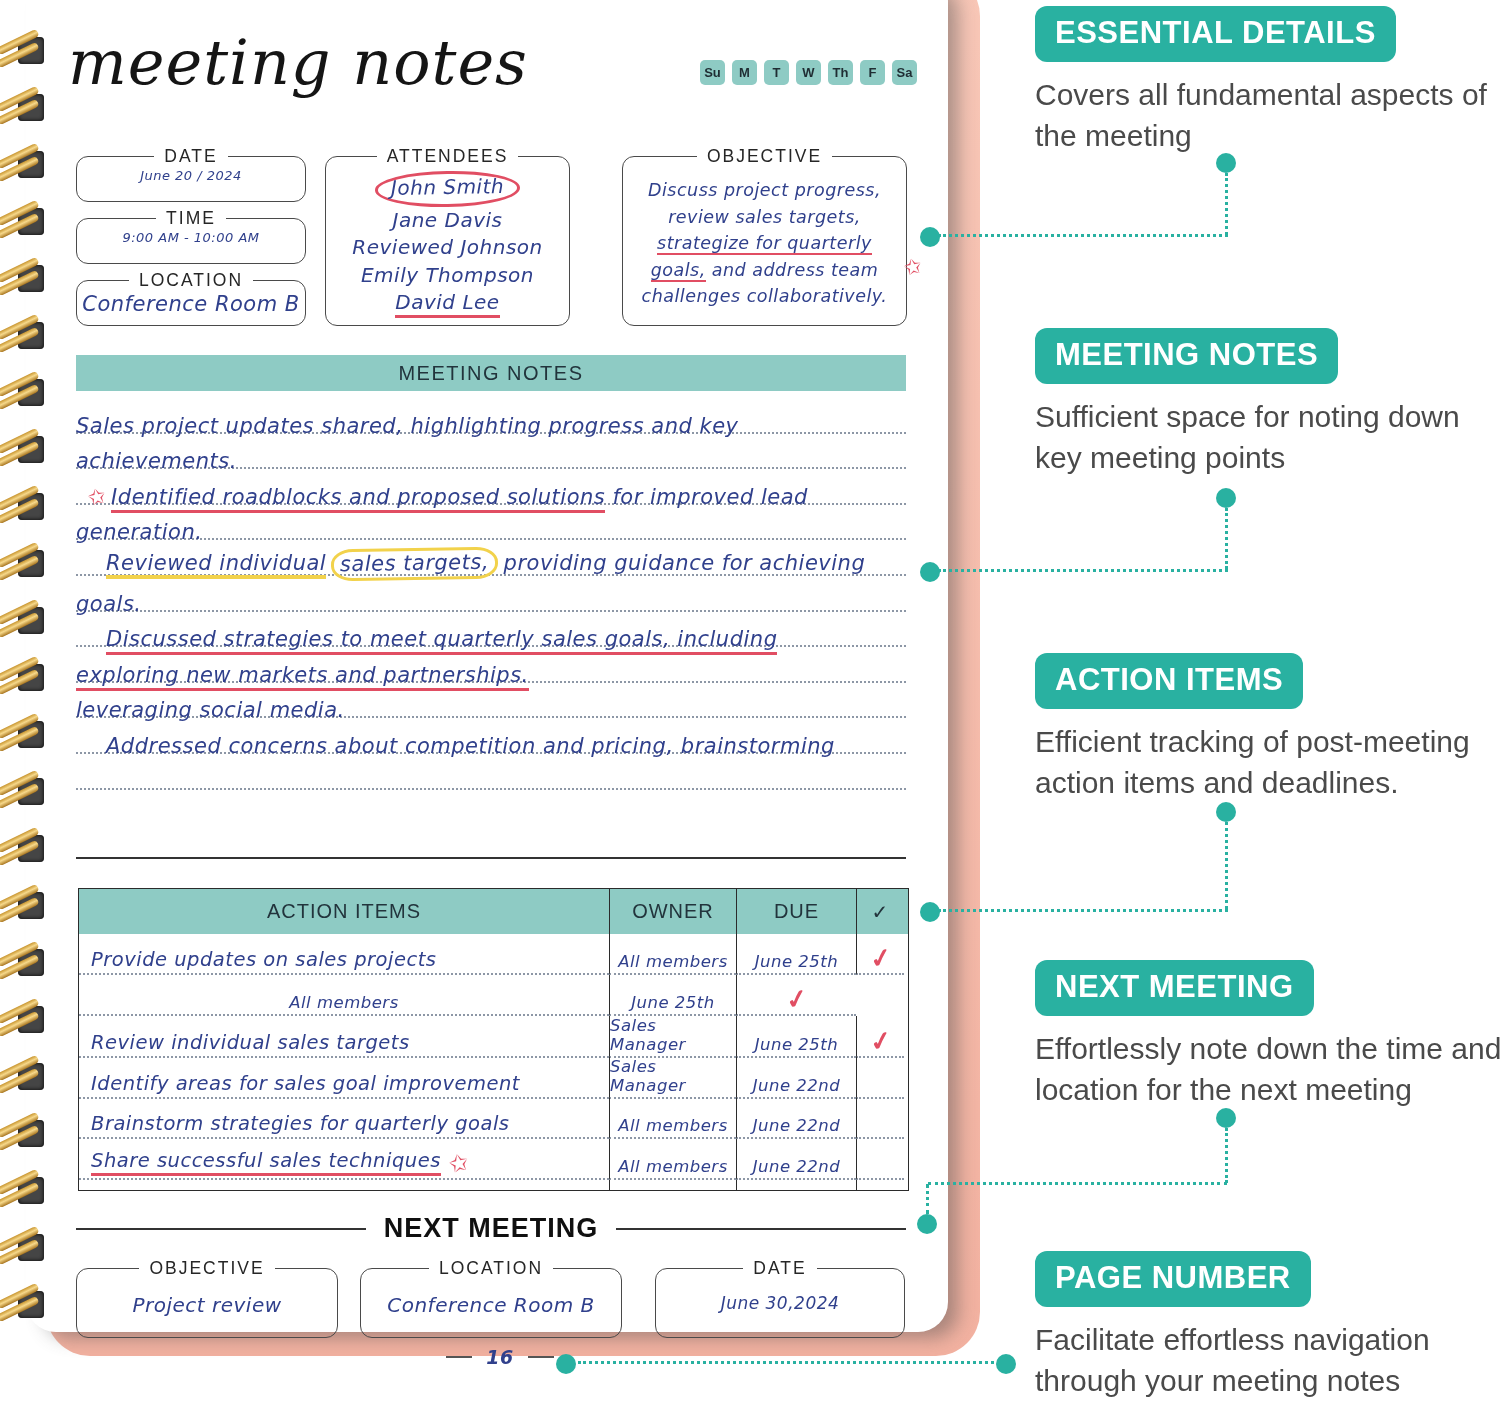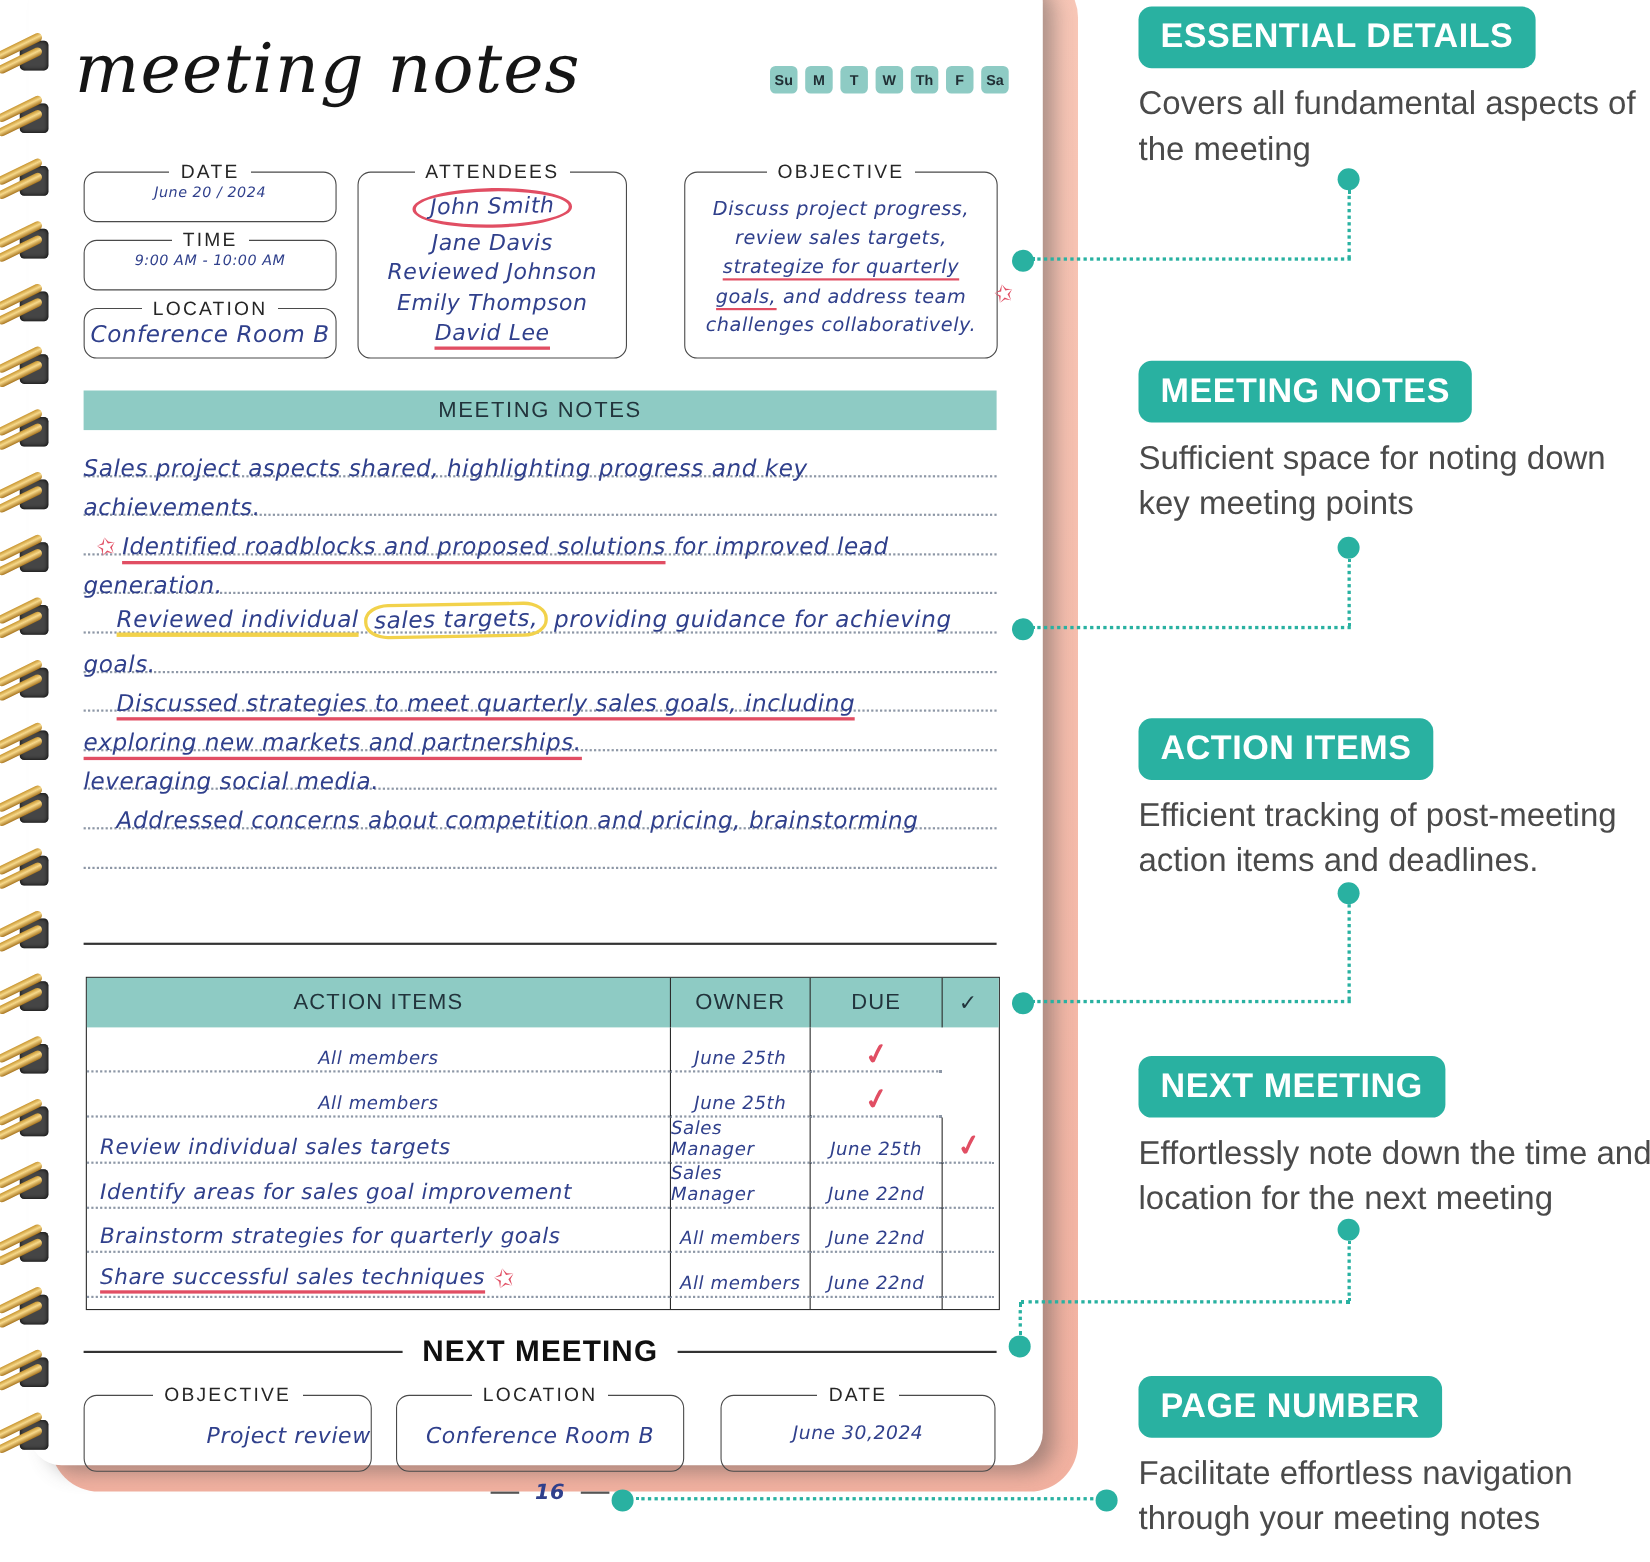--- a/index.html
+++ b/index.html
@@ -256,21 +256,21 @@
         <div class="obj-line"><span class="red-underline">goals,</span><span> and address team</span></div>
         <div class="obj-line"><span>challenges collaboratively.</span></div>
       </div>
     <span class="star-doodle obj-star">✩</span>
   </fieldset>
 
   <div class="abs band-bar">MEETING NOTES</div>
 
   <div class="abs notes-wrap" id="notes-lines">
       <div class="note-line">
-        <div class="note-text hand"><span>Sales project aspects shared, highlighting progress and key</span></div>
+        <div class="note-text hand"><span>Sales project updates shared, highlighting progress and key</span></div>
       </div>
       <div class="note-line">
         <div class="note-text hand"><span>achievements.</span></div>
       </div>
       <div class="note-line">
         <div class="note-text hand"><span class="star-doodle">✩</span><span class="red-underline">Identified roadblocks and proposed solutions</span><span> for improved lead</span></div>
       </div>
       <div class="note-line">
         <div class="note-text hand"><span>generation.</span></div>
       </div>
@@ -301,20 +301,23 @@
 
   <div class="abs table">
     <div class="thead">
       <div class="hcell">ACTION ITEMS</div>
       <div class="hcell">OWNER</div>
       <div class="hcell">DUE</div>
       <div class="hcell">✓</div>
     </div>
     <div id="table-rows">
         <div class="trow">
+          <div class="tcell item hand">
+            <span>Provide updates on sales projects</span>
+          </div>
           <div class="tcell owner hand">All members</div>
           <div class="tcell due hand">June 25th</div>
           <div class="tcell checkcell">
             <span class="check">✓</span>
           </div>
         </div>
         <div class="trow">
           <div class="tcell owner hand">All members</div>
           <div class="tcell due hand">June 25th</div>
           <div class="tcell checkcell">
@@ -366,21 +369,21 @@
   </div>
 
   <div class="abs nm-header">
     <div class="nm-line"></div>
     <div class="nm-title">NEXT MEETING</div>
     <div class="nm-line"></div>
   </div>
 
   <fieldset class="fbox" style="left:76px;top:1258px;width:262px;height:80px;">
     <legend>OBJECTIVE</legend>
-    <div class="fval hand" style="font-size:20px;margin-top:14px;text-align:right;">Project review</div>
+    <div class="fval hand" style="font-size:20px;margin-top:14px;">Project review</div>
   </fieldset>
   <fieldset class="fbox" style="left:360px;top:1258px;width:262px;height:80px;">
     <legend>LOCATION</legend>
     <div class="fval hand" style="font-size:20px;margin-top:14px;">Conference Room B</div>
   </fieldset>
   <fieldset class="fbox" style="left:655px;top:1258px;width:250px;height:80px;">
     <legend>DATE</legend>
     <div class="fval hand" style="font-size:17px;margin-top:14px;">June 30,2024</div>
   </fieldset>
 

